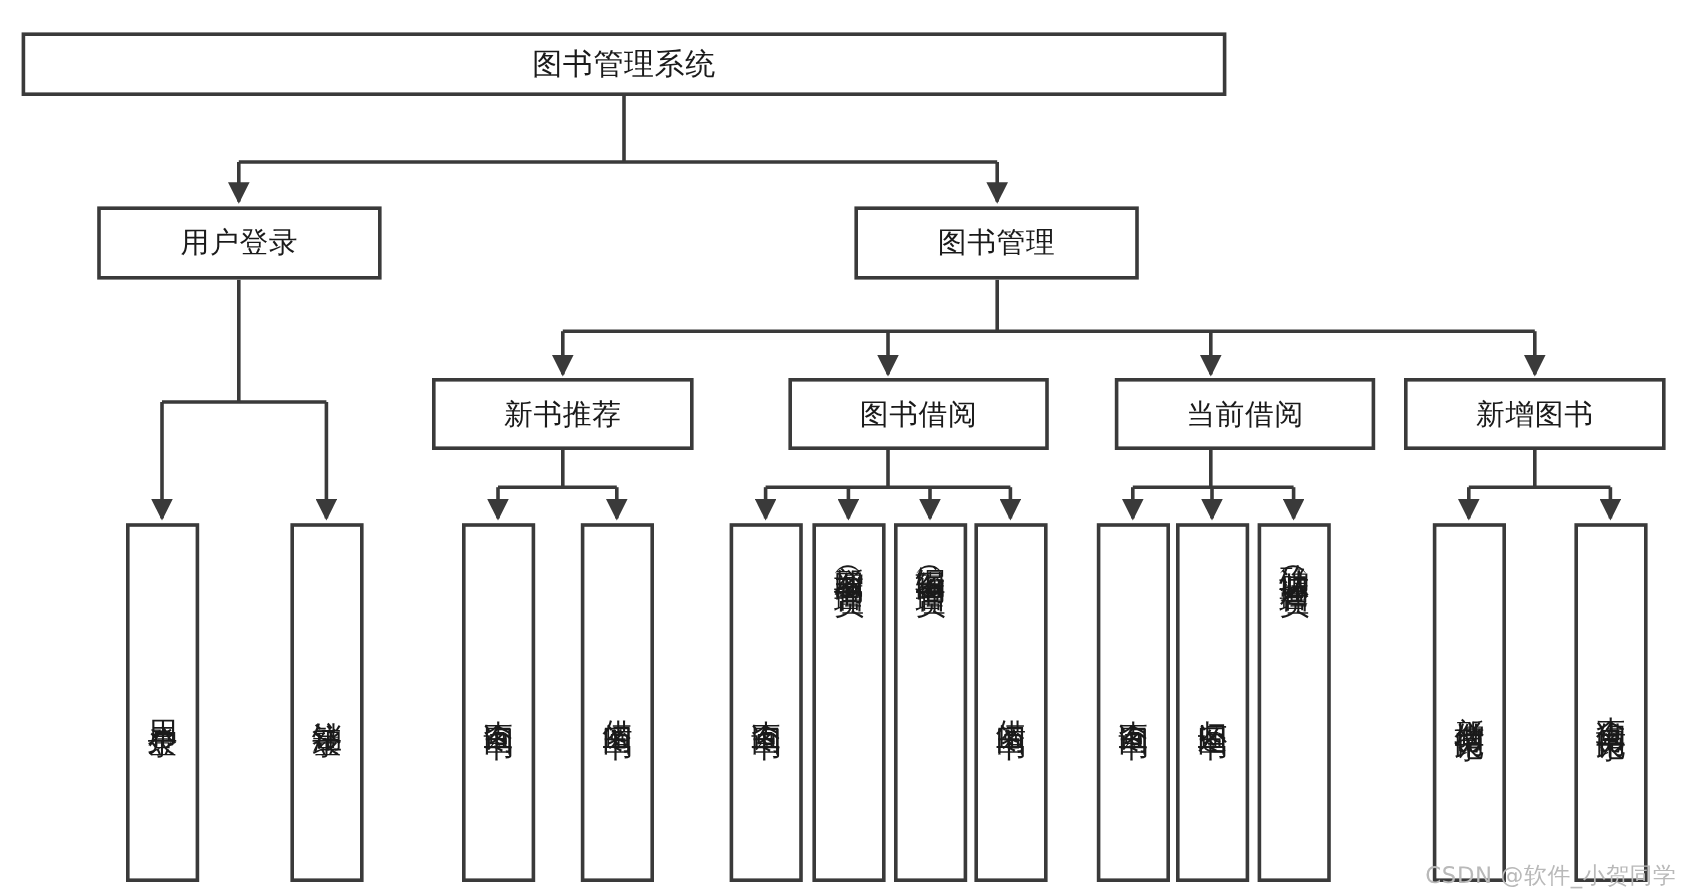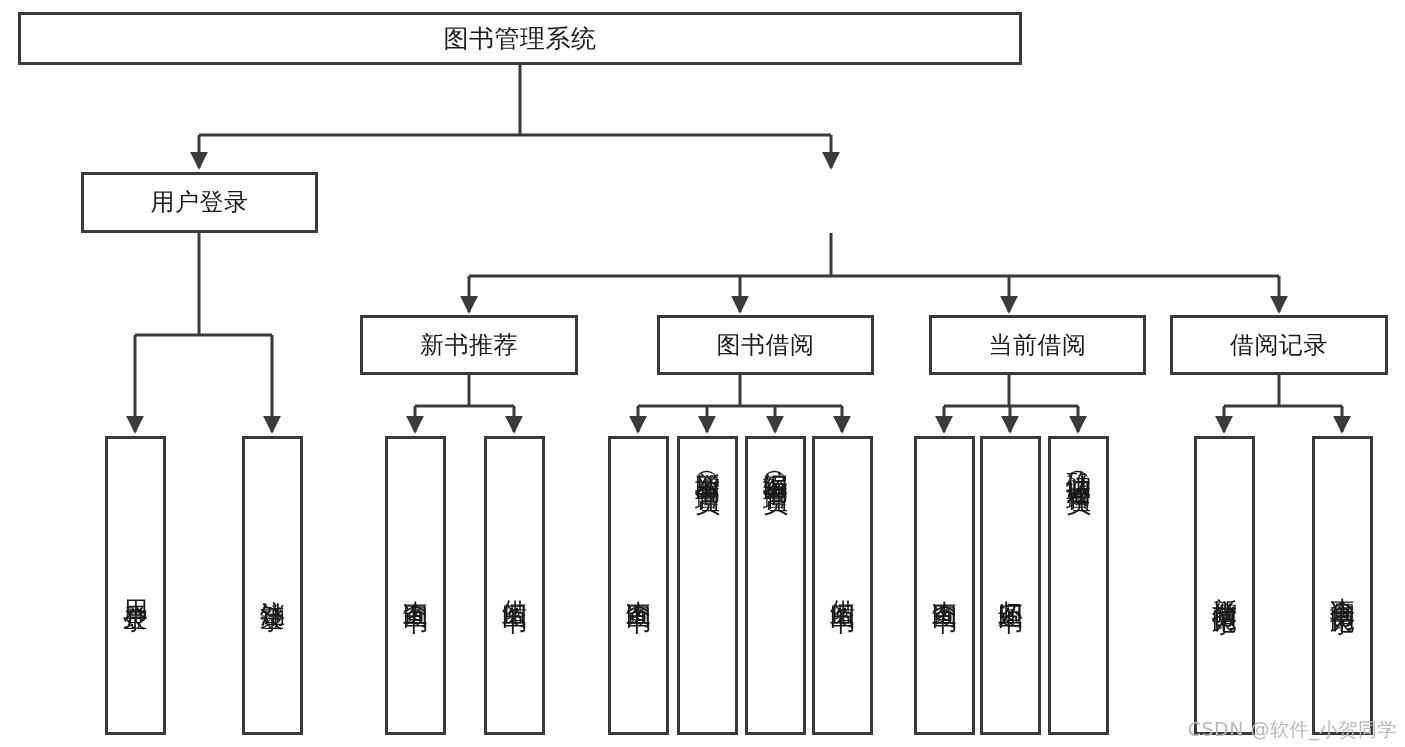--- a/index.html
+++ b/index.html
@@ -127,43 +127,46 @@
       <path d="M 1010 406 L 1010 432" marker-end="url(#arrow)"></path>
       <path d="M 1078 406 L 1078 432" marker-end="url(#arrow)"></path>
 
       <path d="M 1279 375 L 1279 406"></path>
       <path d="M 1224 406 L 1342 406"></path>
       <path d="M 1224 406 L 1224 432" marker-end="url(#arrow)"></path>
       <path d="M 1342 406 L 1342 432" marker-end="url(#arrow)"></path>
     </g>
   </svg>
 
-  <div class="node h root" style="left:18px; top:12px; width:1004px; height:53px;">
+  <div class="node h root" style="left:18px; top:27px; width:1004px; height:53px;">
     <span class="label">图书管理系统</span>
   </div>
 
   <div class="node h" style="left:81px; top:172px; width:237px; height:61px;">
     <span class="label">用户登录</span>
   </div>
 
+  <div class="node h" style="left:712px; top:172px; width:237px; height:61px;">
+    <span class="label">图书管理</span>
+  </div>
 
   <div class="node h" style="left:360px; top:315px; width:218px; height:60px;">
     <span class="label">新书推荐</span>
   </div>
 
   <div class="node h" style="left:632px; top:315px; width:217px; height:60px;margin-left:25px;">
     <span class="label">图书借阅</span>
   </div>
 
   <div class="node h" style="left:901px; top:315px; width:217px; height:60px;margin-left:28px;">
     <span class="label">当前借阅</span>
   </div>
 
   <div class="node h" style="left:1170px; top:315px; width:218px; height:60px;">
-    <span class="label">借阅记录</span>
+    <span class="label">新增图书</span>
   </div>
 
   <div class="node v mid" style="left:105px; top:436px; width:61px; height:299px;">
     <span class="label">用户登录</span>
   </div>
 
   <div class="node v mid" style="left:242px; top:436px; width:61px; height:299px;">
     <span class="label">注销登录</span>
   </div>
 

